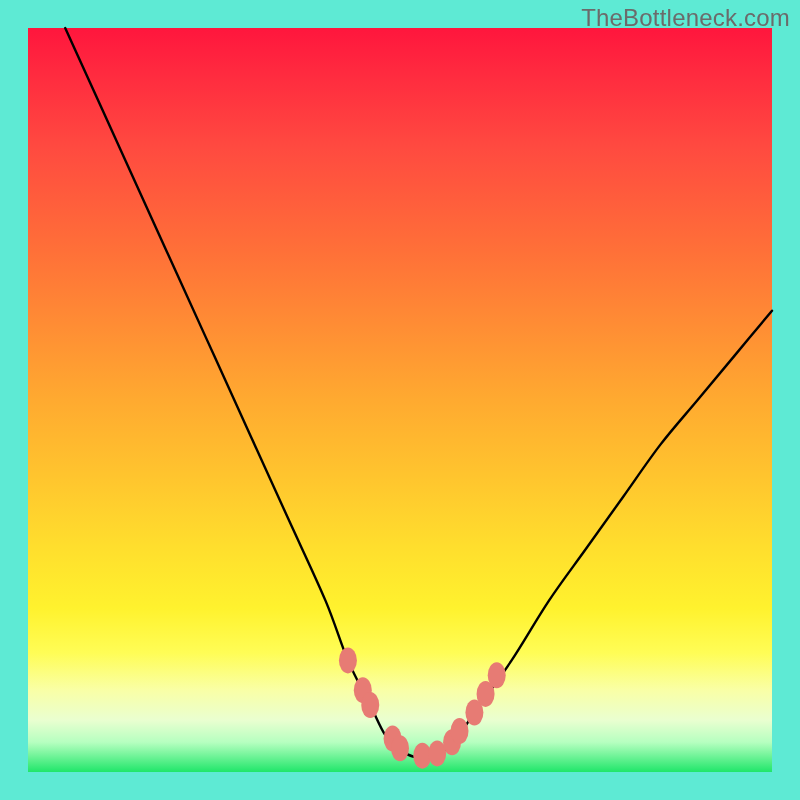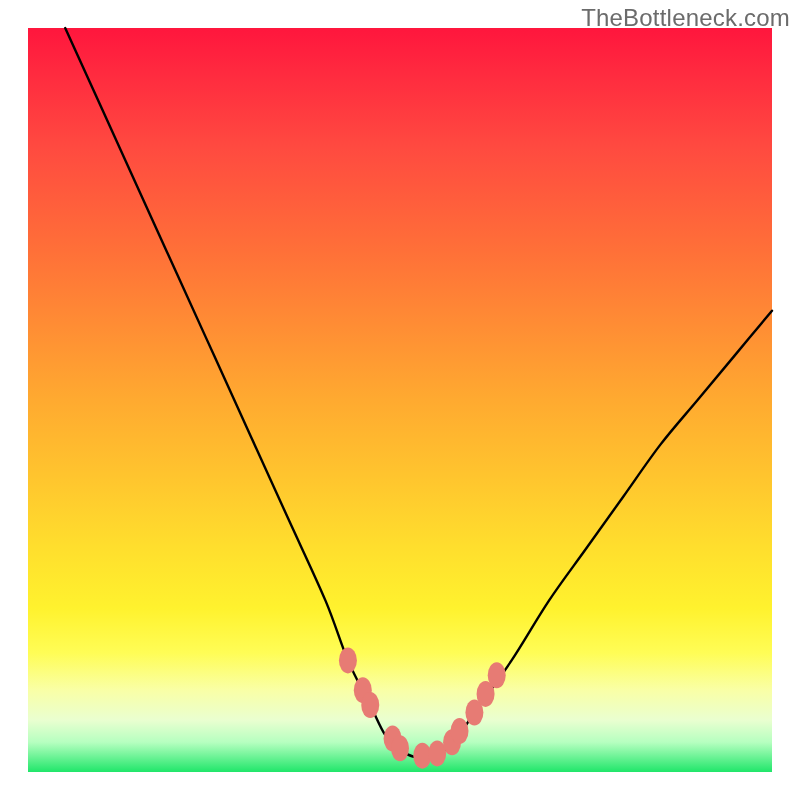--- a/index.html
+++ b/index.html
@@ -10,21 +10,21 @@
     background: #000;
     overflow: hidden;
     font-family: Arial, Helvetica, sans-serif;
   }
   .frame {
     position: absolute;
     left: 0;
     top: 0;
     width: 800px;
     height: 800px;
-    background: #ffffff;
+    background: #5eead4;
   }
   .plot {
     position: absolute;
     left: 28px;
     top: 28px;
     width: 744px;
     height: 744px;
     
     background: linear-gradient(
       to bottom,

